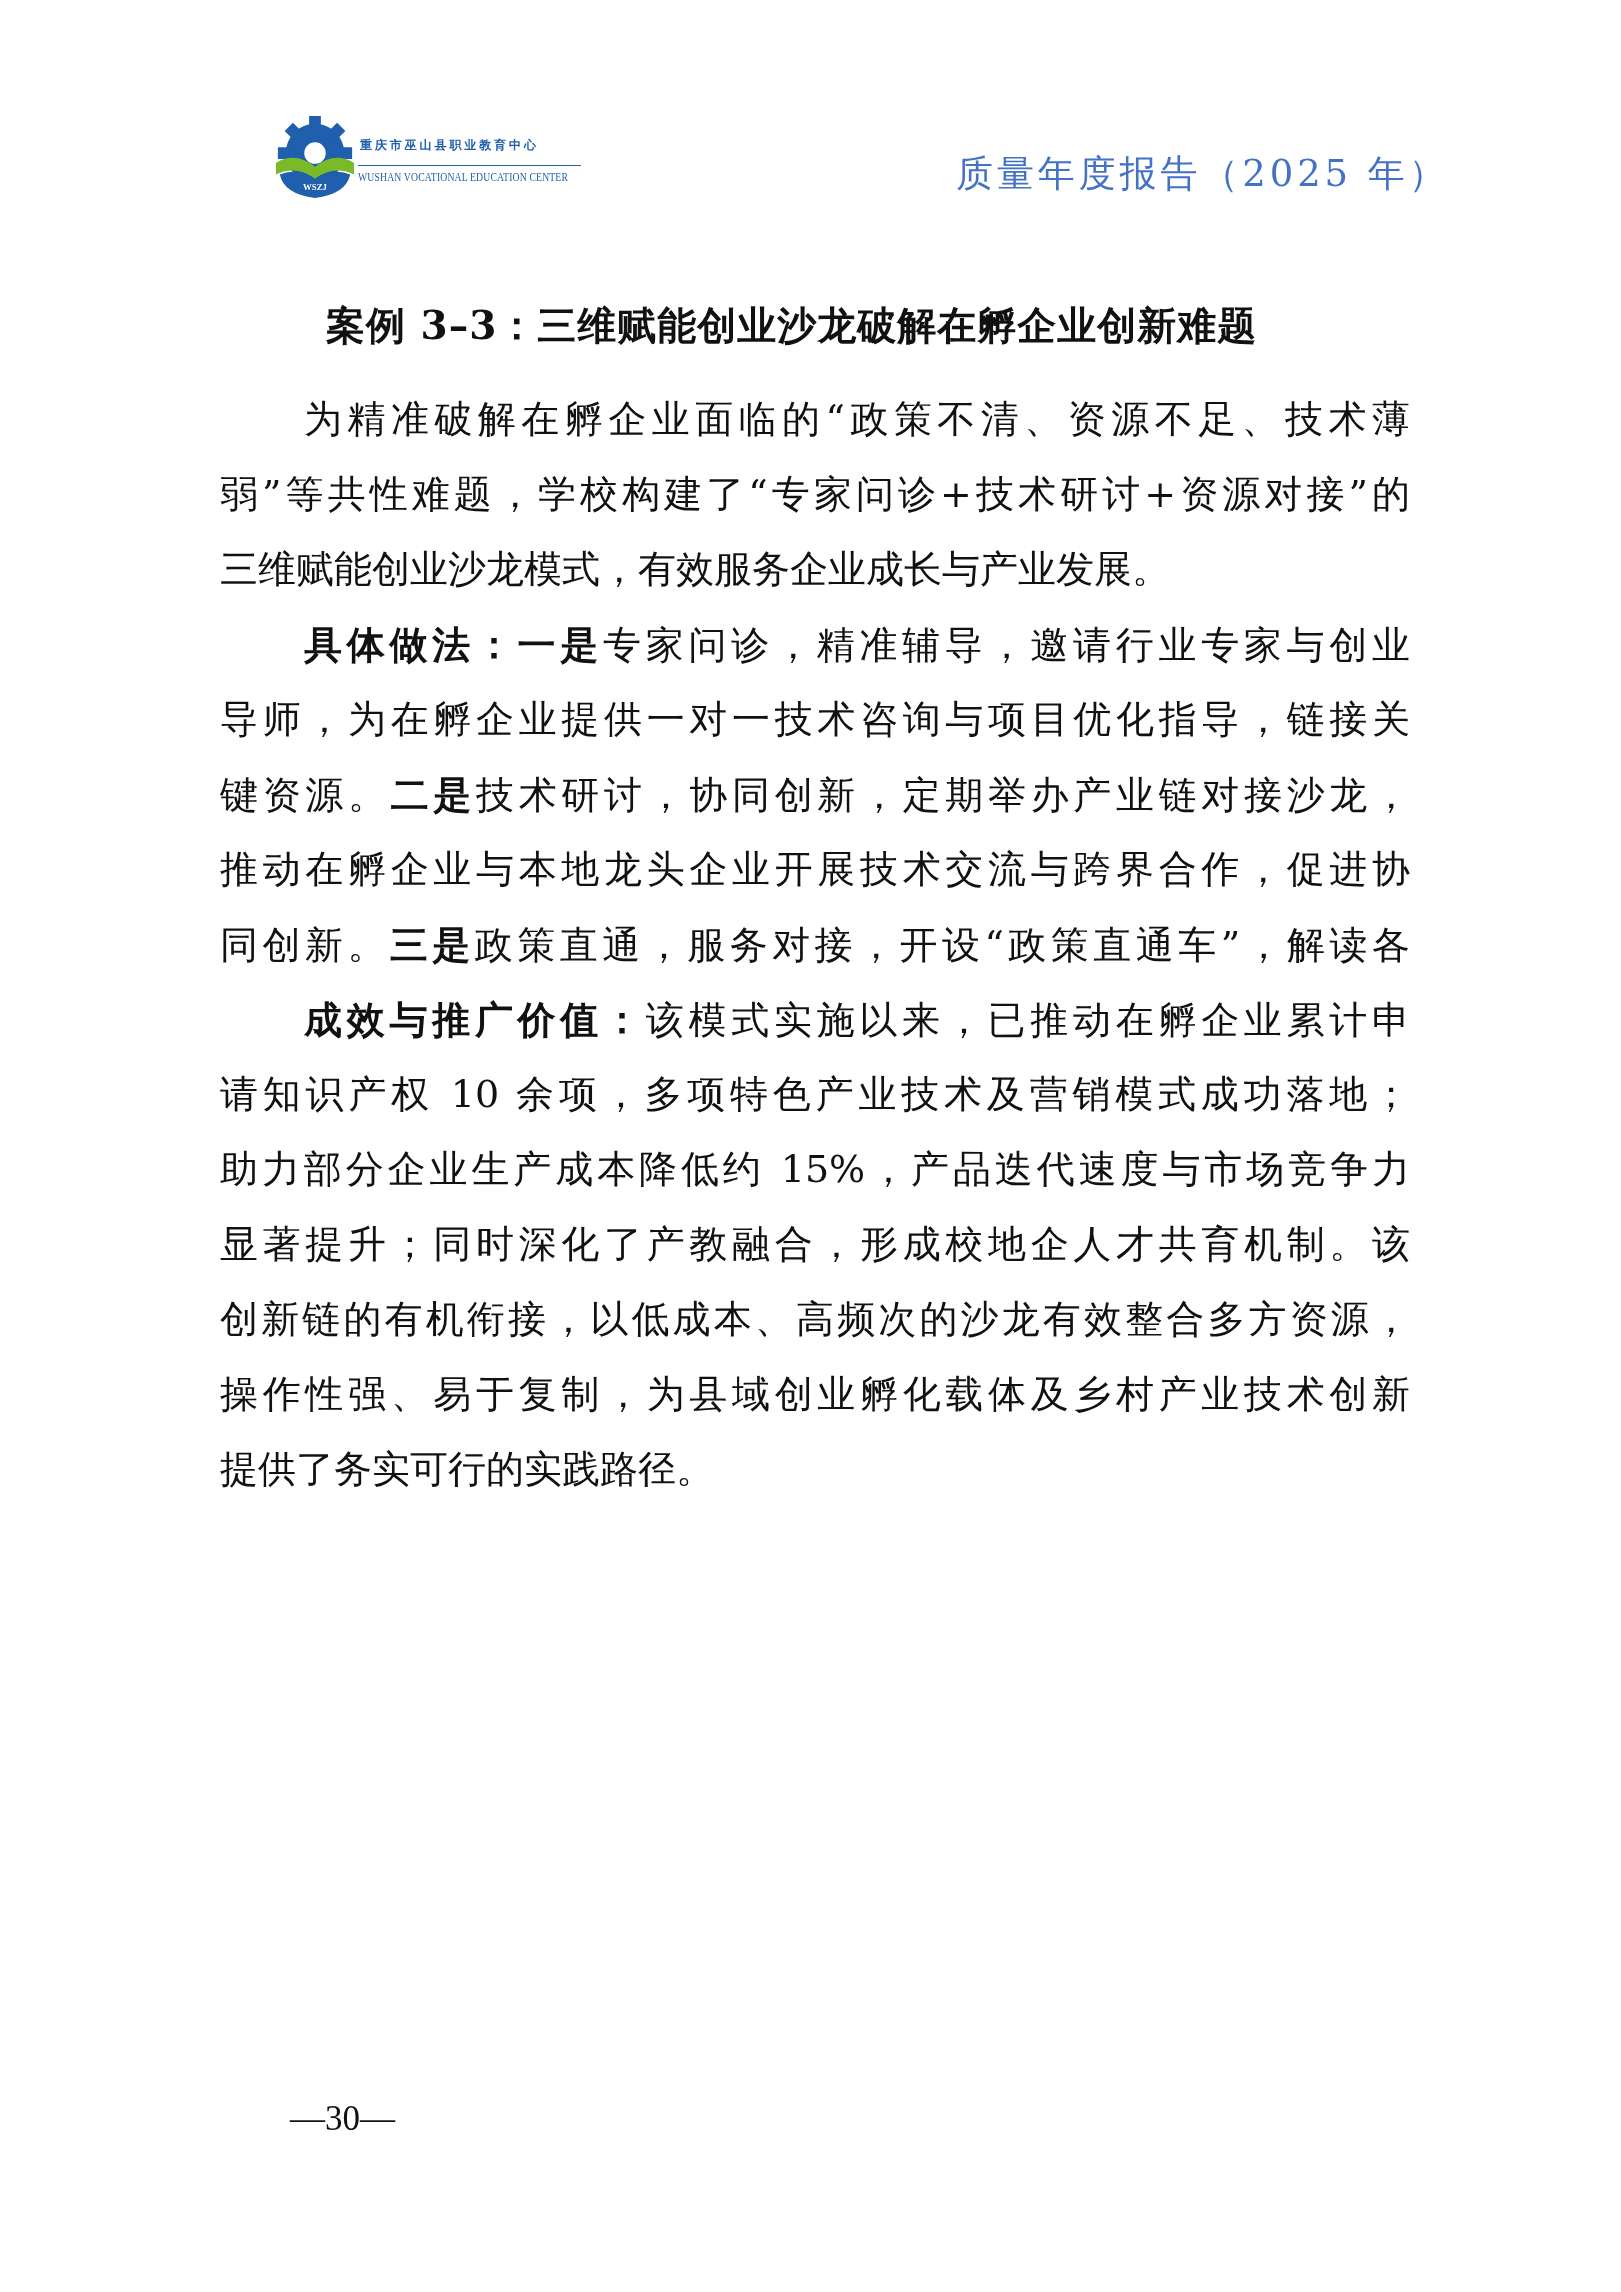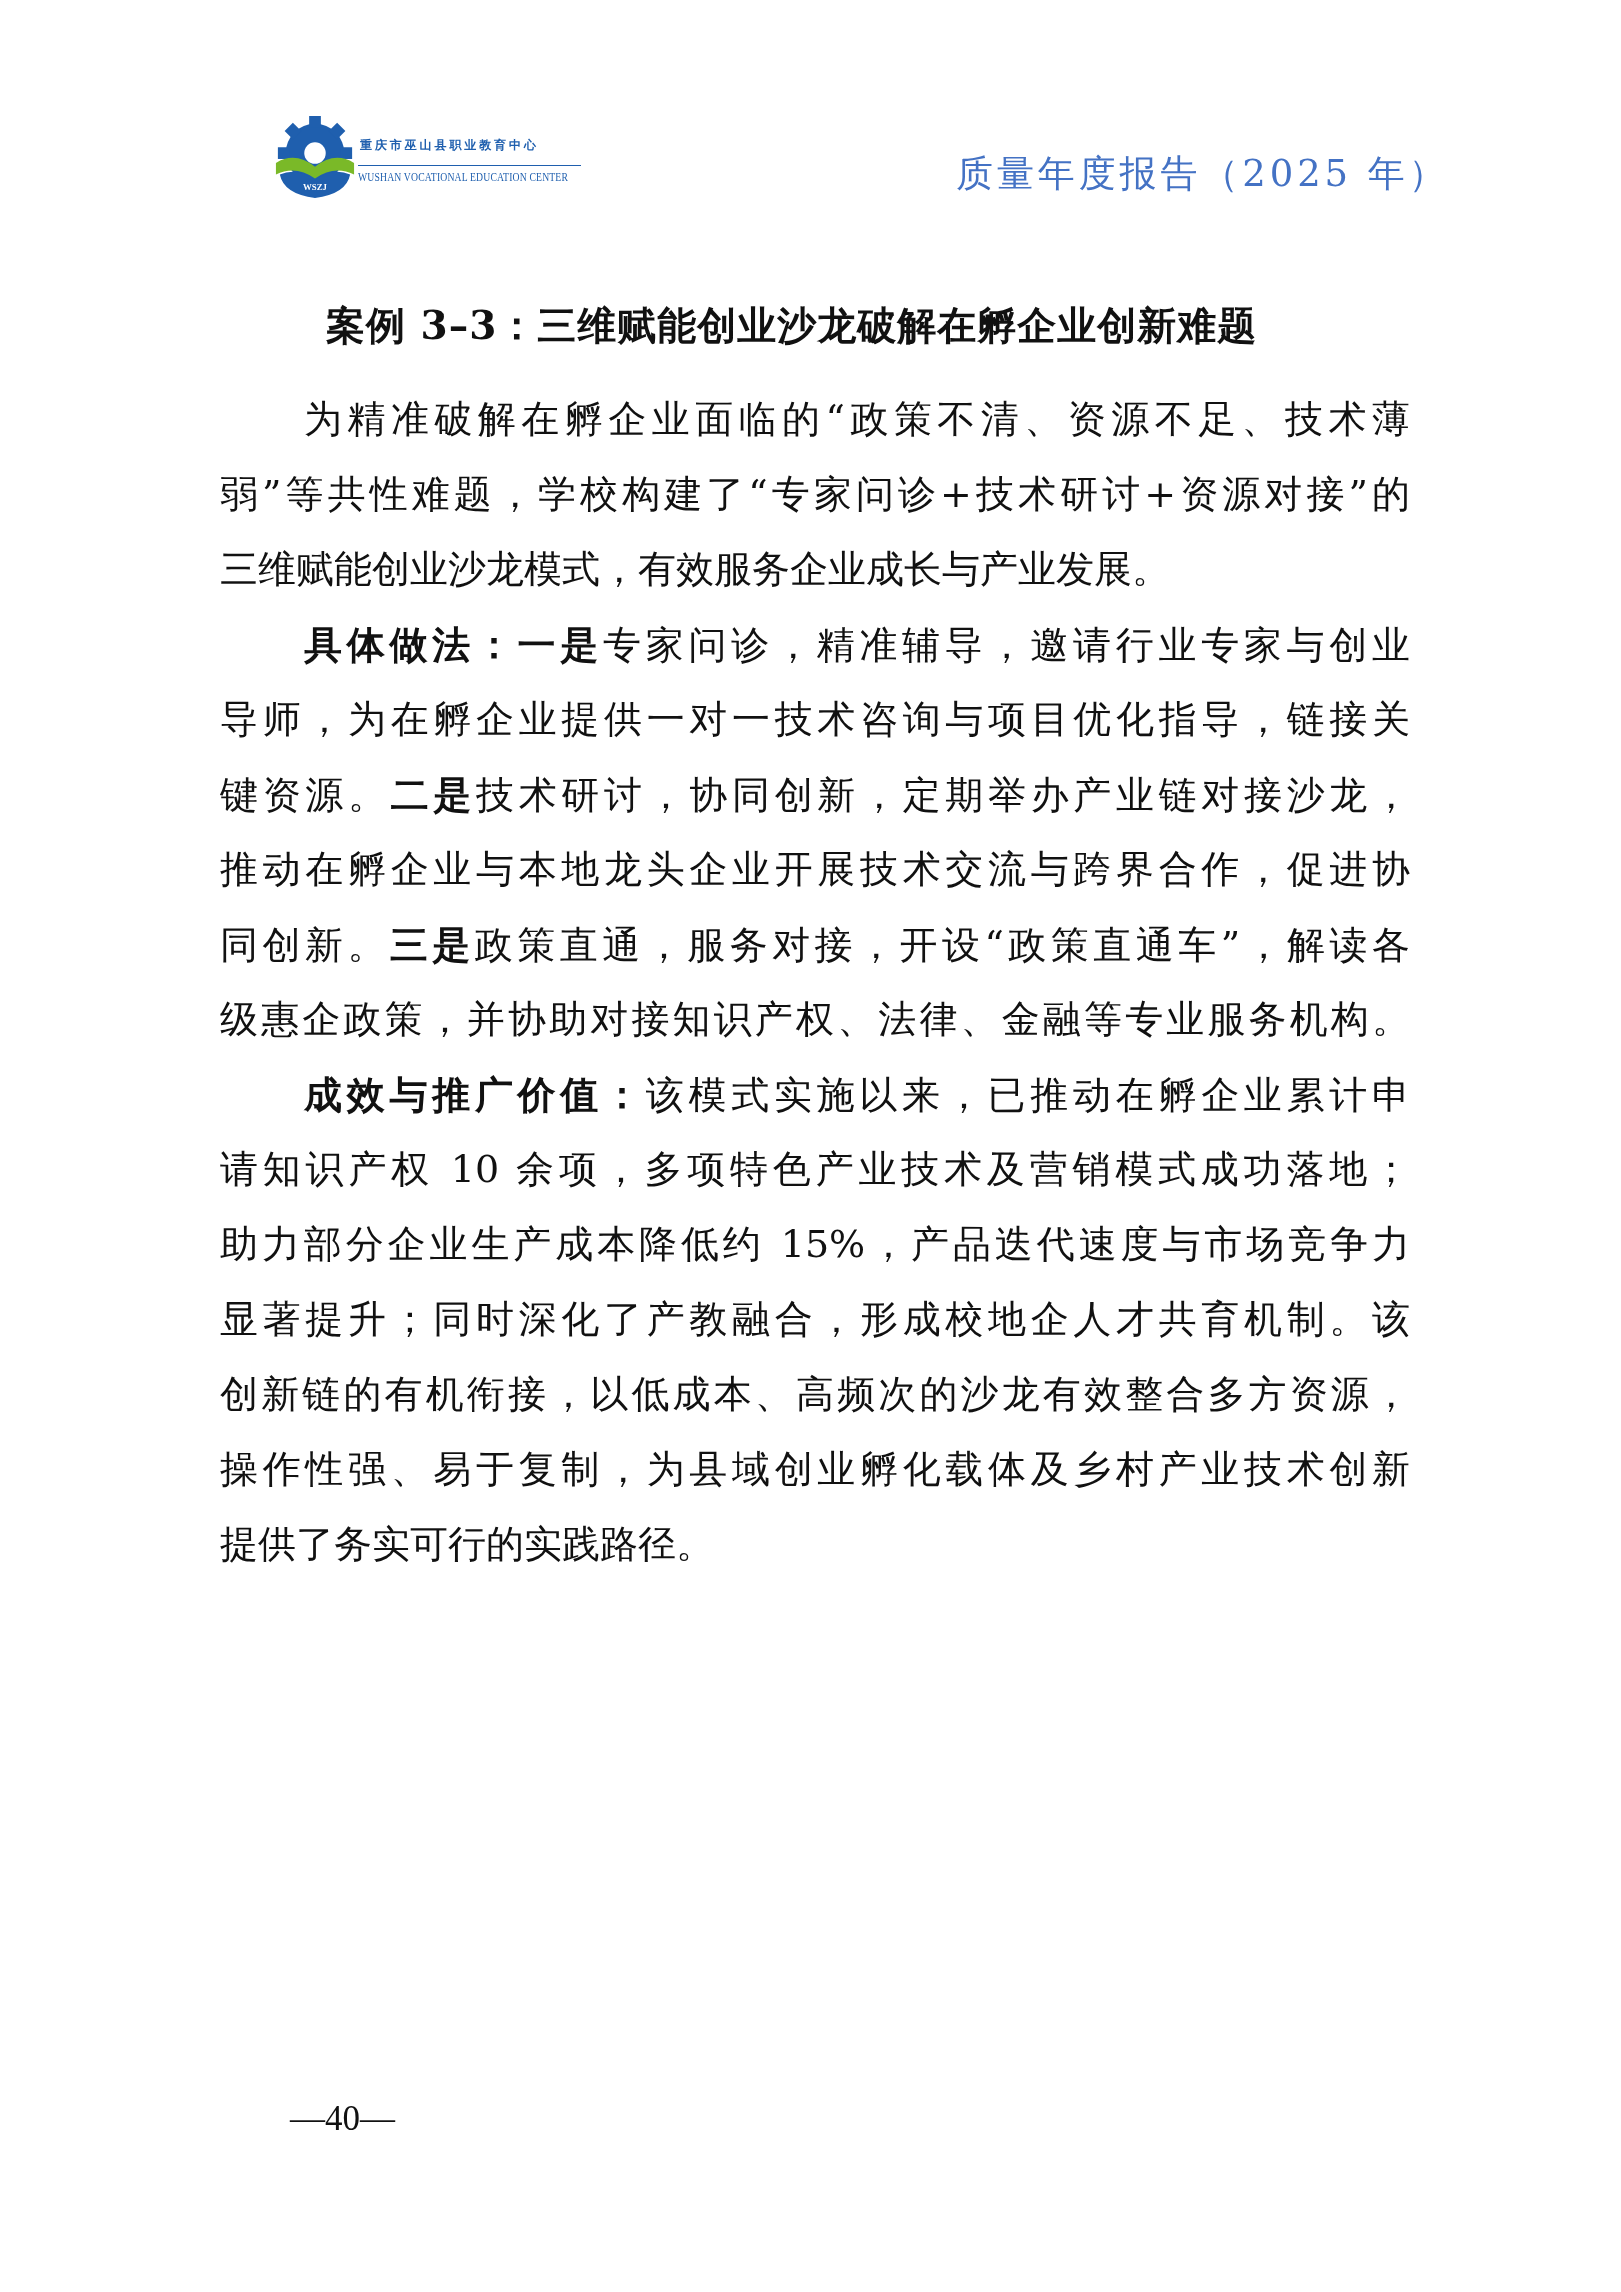--- a/index.html
+++ b/index.html
@@ -63,25 +63,24 @@
 
   <div class="line indent">为精准破解在孵企业面临的“政策不清、资源不足、技术薄</div>
   <div class="line">弱”等共性难题，学校构建了“专家问诊+技术研讨+资源对接”的</div>
   <div class="line last">三维赋能创业沙龙模式，有效服务企业成长与产业发展。</div>
 
   <div class="line indent"><span class="b">具体做法：</span><span class="b">一是</span><span>专家问诊，精准辅导，邀请行业专家与创业</span></div>
   <div class="line">导师，为在孵企业提供一对一技术咨询与项目优化指导，链接关</div>
   <div class="line"><span>键资源。</span><span class="b">二是</span><span>技术研讨，协同创新，定期举办产业链对接沙龙，</span></div>
   <div class="line">推动在孵企业与本地龙头企业开展技术交流与跨界合作，促进协</div>
   <div class="line"><span>同创新。</span><span class="b">三是</span><span>政策直通，服务对接，开设“政策直通车”，解读各</span></div>
-  <div class="line">级惠企政策，并协助对接知识产权、法律、金融等专业服务机构。</div>
 
   <div class="line indent"><span class="b">成效与推广价值：</span><span>该模式实施以来，已推动在孵企业累计申</span></div>
   <div class="line">请知识产权 10 余项，多项特色产业技术及营销模式成功落地；</div>
   <div class="line">助力部分企业生产成本降低约 15%，产品迭代速度与市场竞争力</div>
   <div class="line">显著提升；同时深化了产教融合，形成校地企人才共育机制。该</div>
   <div class="line">创新链的有机衔接，以低成本、高频次的沙龙有效整合多方资源，</div>
   <div class="line">操作性强、易于复制，为县域创业孵化载体及乡村产业技术创新</div>
   <div class="line last">提供了务实可行的实践路径。</div>
 </div>
 
-<div class="page-num">—40—</div>
+<div class="page-num">—30—</div>
 
 
 </body></html>

